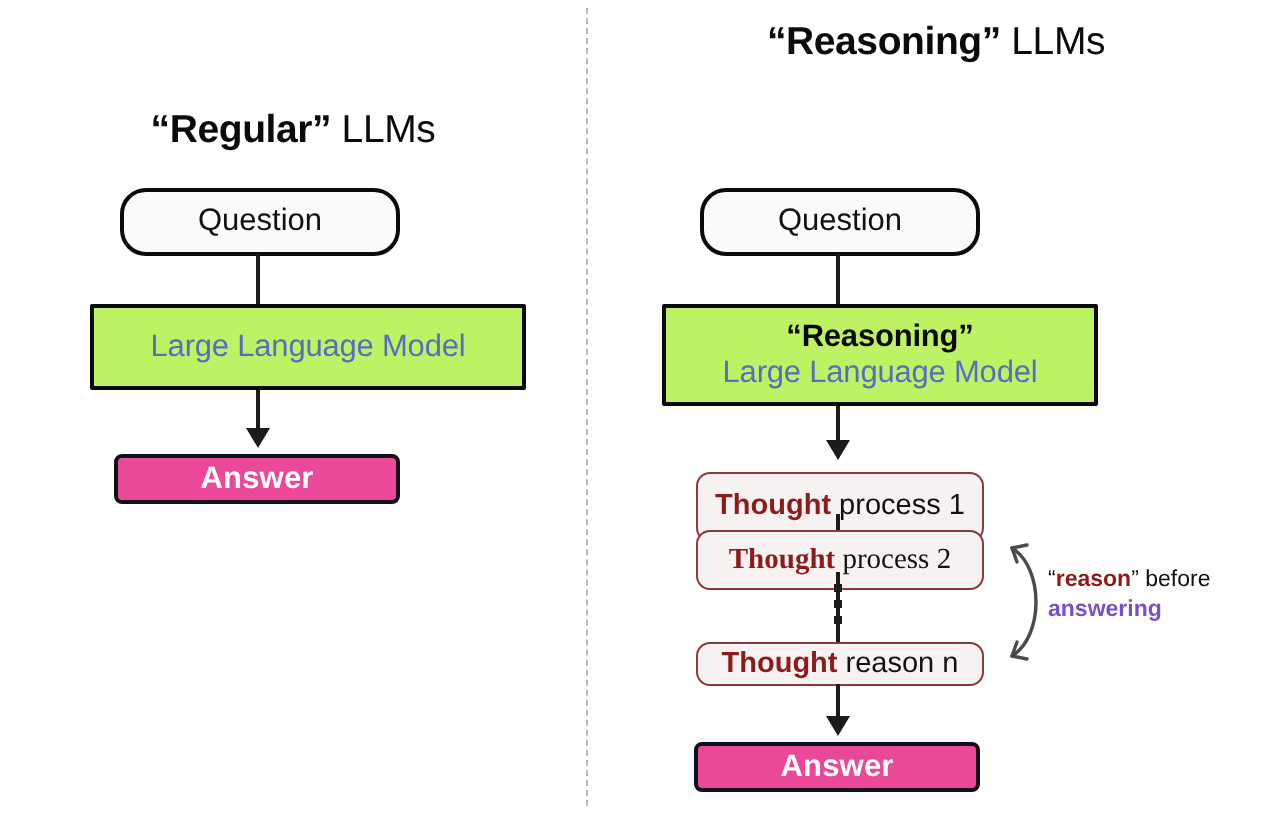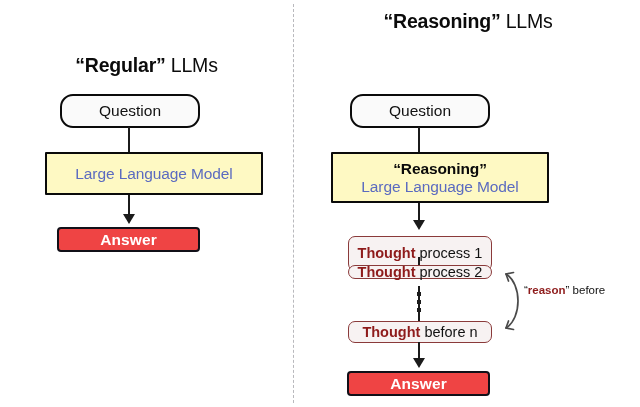--- a/index.html
+++ b/index.html
@@ -64,40 +64,40 @@
     font-size: 15.5px;
     color: #111111;
     font-weight: 400;
     text-align: right;
   }
 
   
   .llm {
     border: 2.4px solid #0a0a0a;
     border-radius: 1px;
-    background: #fef9c3;
+    background: #bef264;
   }
   .llm .llm-sub {
     font-size: 15.5px;
     font-weight: 400;
     color: #5b6bc0;
     letter-spacing: -0.1px;
   }
   .llm .llm-quoted {
     font-size: 15.5px;
     font-weight: 700;
     color: #0a0a0a;
     letter-spacing: -0.1px;
   }
 
   
   .answer {
     border: 2.6px solid #111018;
     border-radius: 4px;
-    background: #ef4444;
+    background: #ec4899;
     font-size: 15.5px;
     font-weight: 700;
     color: #ffffff;
     letter-spacing: 0.1px;
   }
 
   
   .thought {
     border: 1.7px solid #8a3a3a;
     border-radius: 7px;
@@ -204,46 +204,47 @@
 
   <div class="conn" style="left:418px; top:203px; height:20px;"></div>
   <div class="arrowhead" style="left:412.6px; top:220px;"></div>
 
   <div class="node thought" style="left:348px; top:236px; width:144px; height:35px;">
     <span><span class="tag">Thought</span><span class="rest"> process 1</span></span>
   </div>
 
   <div class="conn" style="left:418px; top:257px; height:9px;"></div>
 
-  <div class="node thought" style="left:348px; top:265px; width:144px; height:14px;">
+  <div class="node thought" style="left:348px; top:265px; width:144px; height:30px;font-family:Liberation Serif, serif;">
     <span><span class="tag">Thought</span><span class="rest"> process 2</span></span>
   </div>
 
   <div class="conn" style="left:418px; top:286px; height:36px;"></div>
 
   <div class="vdots" style="left:417px; top:292px; width:4px; height:20px;">
     <i></i>
       <i></i>
       <i></i>
   </div>
 
   <div class="node thought" style="left:348px; top:321px; width:144px; height:22px;">
-    <span><span class="tag">Thought</span><span class="rest"> before n</span></span>
+    <span><span class="tag">Thought</span><span class="rest"> reason n</span></span>
   </div>
 
   <div class="conn" style="left:418px; top:342px; height:19px;"></div>
   <div class="arrowhead" style="left:412.6px; top:358px;"></div>
 
   <div class="node answer" style="left:347px; top:371px; width:143px; height:25px;">
     <span>Answer</span>
   </div>
 
   <svg class="brace-svg" style="left:496px; top:262px;" width="36" height="78" viewBox="0 0 36 78">
     <path d="M10 12 C 26 22, 26 56, 10 66" fill="none" stroke="#4a4a4a" stroke-width="1.7" stroke-linecap="round"></path>
     <path d="M10 12 L 17.5 10.5 M10 12 L 12.5 19" fill="none" stroke="#4a4a4a" stroke-width="1.7" stroke-linecap="round"></path>
     <path d="M10 66 L 17.5 67.5 M10 66 L 12.5 59" fill="none" stroke="#4a4a4a" stroke-width="1.7" stroke-linecap="round"></path>
   </svg>
 
   <div class="annot" style="left:524px; top:283px; width:112px;">
     <div><span class="q-mark">“</span><span class="q-reason">reason</span><span class="q-mark">”</span><span class="before"> before</span></div>
+    <div><span class="answering">answering</span></div>
   </div>
 
 </div>
 
 </body></html>

